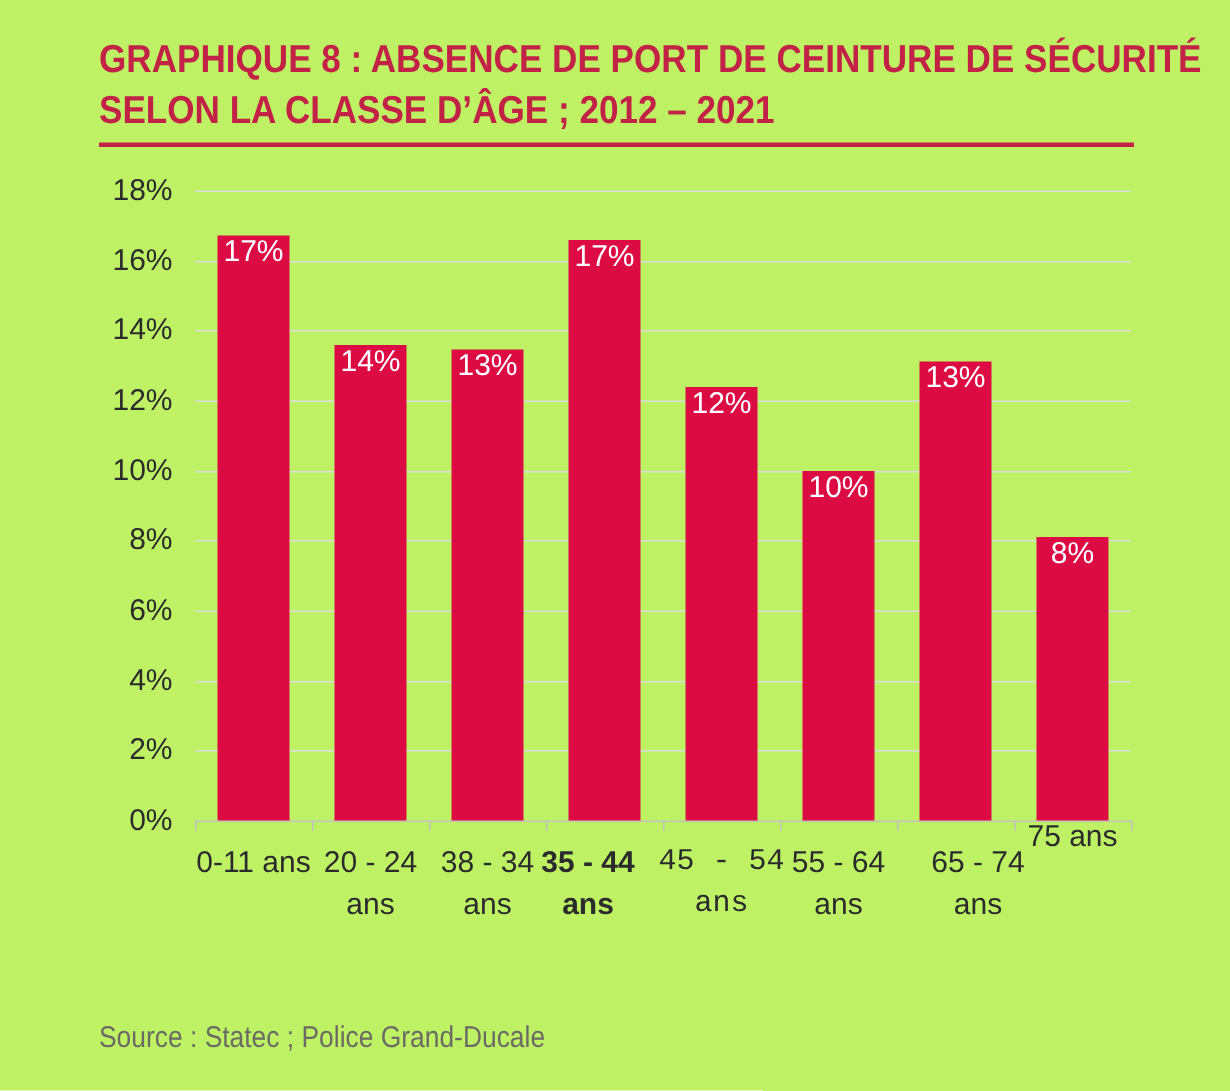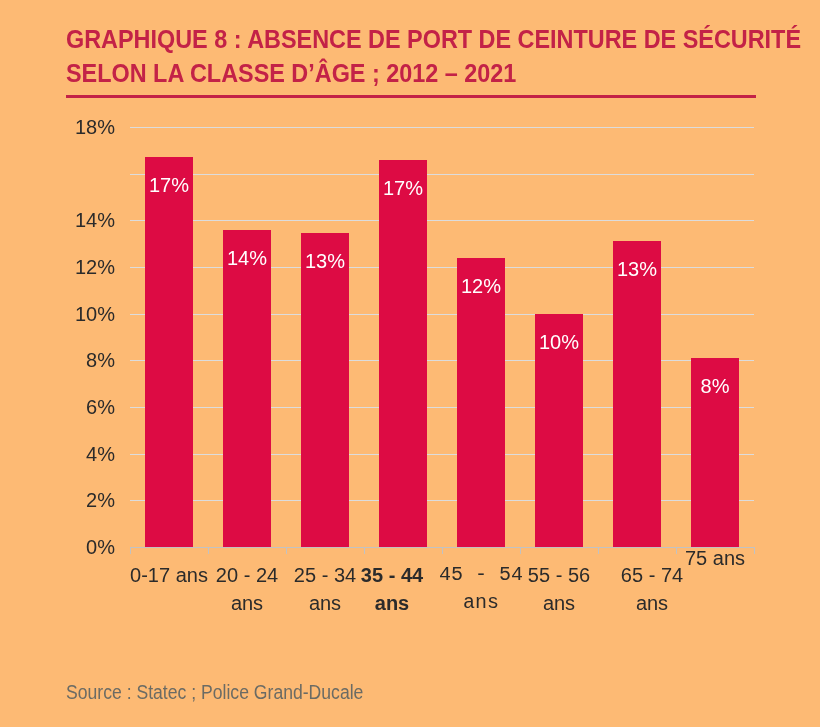--- a/index.html
+++ b/index.html
@@ -10,21 +10,21 @@
     --axistext: #2B2B2B;
     --sourcetext: #6B6B64;
     --barlabel: #FFFFFF;
   }
   * { margin: 0; padding: 0; box-sizing: border-box; }
   html, body { background: #FFFFFF; }
   .page {
     position: relative;
     width: 820px;
     height: 727px;
-    background: #fdba74;
+    background: #bef264;
     font-family: "Liberation Sans", sans-serif;
     overflow: hidden;
   }
   .chart-title {
     position: absolute;
     left: 66px;
     top: 22px;
     font-size: 26px;
     font-weight: bold;
     line-height: 34px;
@@ -56,21 +56,20 @@
     line-height: 28px;
     text-align: right;
     font-size: 20px;
     color: var(--axistext);
   }
   .bar {
     position: absolute;
     background: var(--bar);
   }
   .bar-value-label {
-    padding-top: 17px;
     text-align: center;
     font-size: 20px;
     color: var(--barlabel);
   }
   .x-tick {
     position: absolute;
     width: 1px;
     height: 7px;
     background: var(--axisline);
   }
@@ -102,20 +101,21 @@
     <span>GRAPHIQUE 8 : ABSENCE DE PORT DE CEINTURE DE SÉCURITÉ</span><br>
     <span>SELON LA CLASSE D’ÂGE ; 2012 – 2021</span>
   </h1>
 
   <div class="title-underline"></div>
 
   <div class="chart">
       <div class="gridline" style="left: 130px; top: 127px; width: 624px;"></div>
       <div class="y-tick-label" style="left: 25px; top: 113px;">18%</div>
       <div class="gridline" style="left: 130px; top: 174px; width: 624px;"></div>
+      <div class="y-tick-label" style="left: 25px; top: 160px;">16%</div>
       <div class="gridline" style="left: 130px; top: 220px; width: 624px;"></div>
       <div class="y-tick-label" style="left: 25px; top: 206px;">14%</div>
       <div class="gridline" style="left: 130px; top: 267px; width: 624px;"></div>
       <div class="y-tick-label" style="left: 25px; top: 253px;">12%</div>
       <div class="gridline" style="left: 130px; top: 314px; width: 624px;"></div>
       <div class="y-tick-label" style="left: 25px; top: 300px;">10%</div>
       <div class="gridline" style="left: 130px; top: 360px; width: 624px;"></div>
       <div class="y-tick-label" style="left: 25px; top: 346px;">8%</div>
       <div class="gridline" style="left: 130px; top: 407px; width: 624px;"></div>
       <div class="y-tick-label" style="left: 25px; top: 393px;">6%</div>
@@ -152,40 +152,40 @@
       <div class="x-tick" style="left: 130px; top: 547px;"></div>
       <div class="x-tick" style="left: 208px; top: 547px;"></div>
       <div class="x-tick" style="left: 286px; top: 547px;"></div>
       <div class="x-tick" style="left: 364px; top: 547px;"></div>
       <div class="x-tick" style="left: 442px; top: 547px;"></div>
       <div class="x-tick" style="left: 520px; top: 547px;"></div>
       <div class="x-tick" style="left: 598px; top: 547px;"></div>
       <div class="x-tick" style="left: 676px; top: 547px;"></div>
       <div class="x-tick" style="left: 754px; top: 547px;"></div>
       <div class="x-cat-label" style="left: 121px; top: 561px;">
-        <div>0-17 ans</div>
+        <div>0-11 ans</div>
       </div>
       <div class="x-cat-label" style="left: 199px; top: 561px;">
         <div>20 - 24</div>
         <div>ans</div>
       </div>
       <div class="x-cat-label" style="left: 277px; top: 561px;">
-        <div>25 - 34</div>
+        <div>38 - 34</div>
         <div>ans</div>
       </div>
       <div class="x-cat-label" style="left: 344px; top: 561px; font-weight: bold;">
         <div>35 - 44</div>
         <div>ans</div>
       </div>
       <div class="x-cat-label" style="left: 433px; top: 561px; font-family: Liberation Mono, monospace;">
         <div>45 - 54</div>
         <div>ans</div>
       </div>
       <div class="x-cat-label" style="left: 511px; top: 561px;">
-        <div>55 - 56</div>
+        <div>55 - 64</div>
         <div>ans</div>
       </div>
       <div class="x-cat-label" style="left: 604px; top: 561px;">
         <div>65 - 74</div>
         <div>ans</div>
       </div>
       <div class="x-cat-label" style="left: 667px; top: 544px;">
         <div>75 ans</div>
       </div>
     </div>

